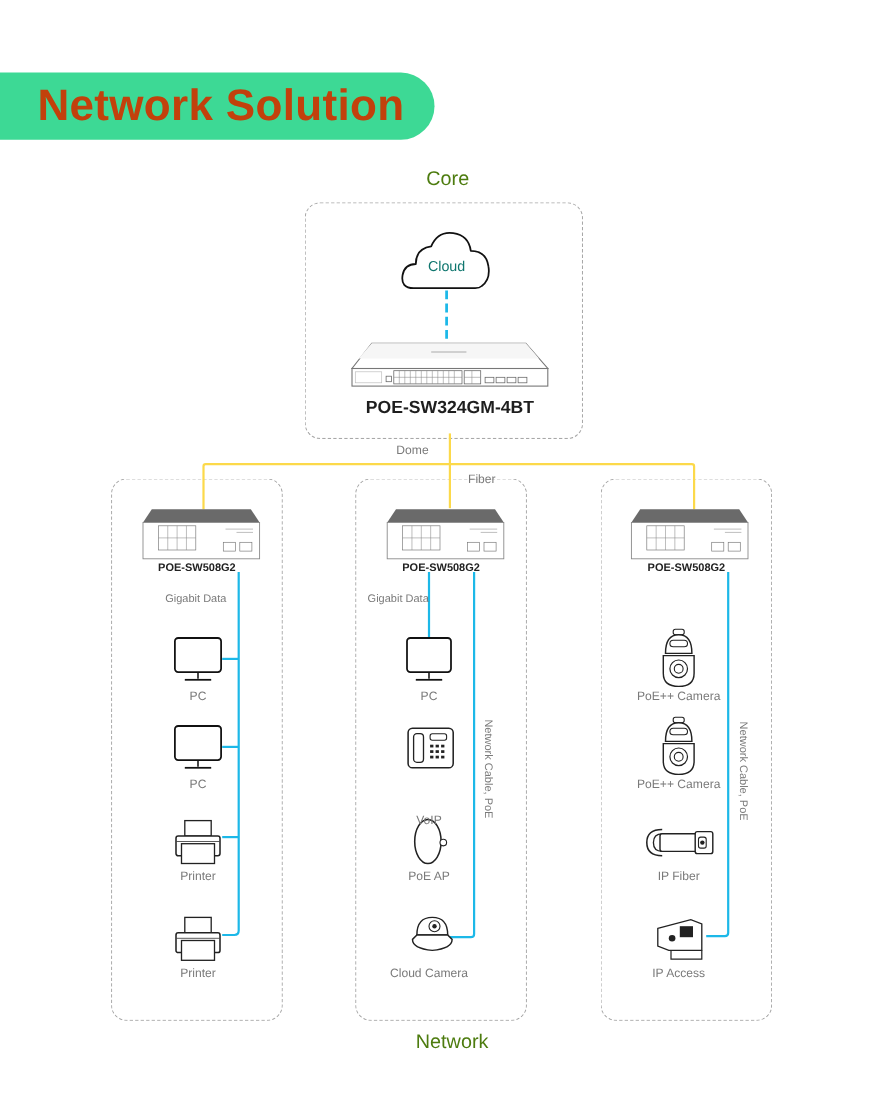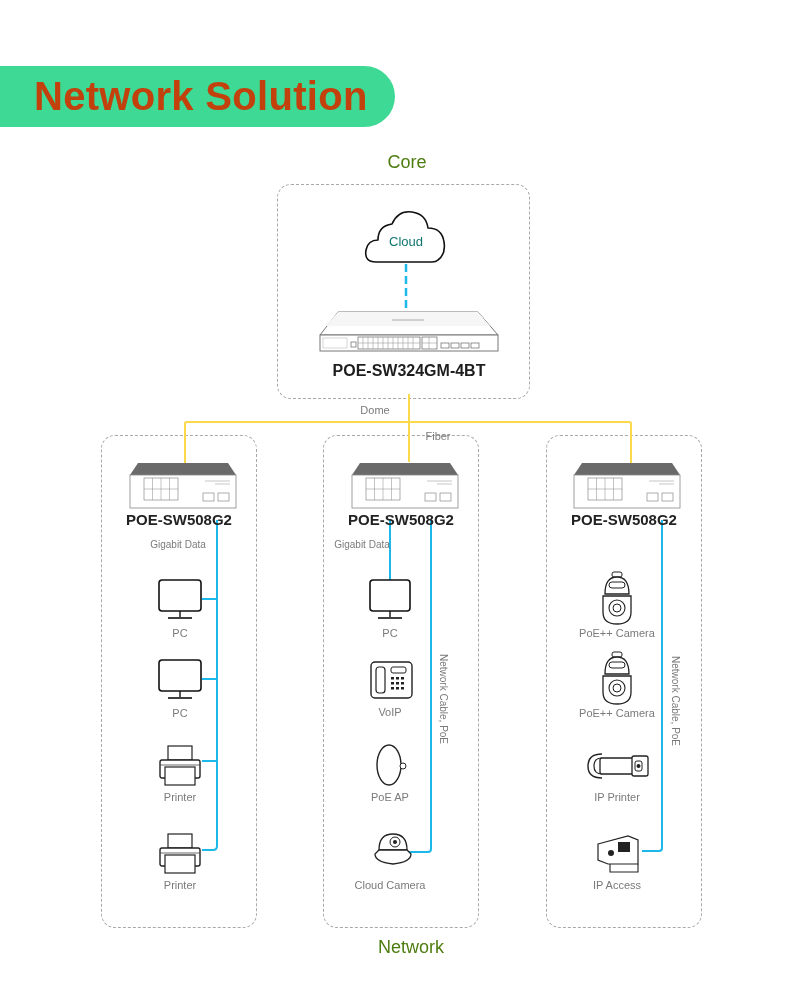--- a/index.html
+++ b/index.html
@@ -2,21 +2,21 @@
 <html><head>
 <meta charset="utf-8">
 <style>
   html,body{margin:0;padding:0;background:#ffffff;}
   body{width:800px;height:1000px;position:relative;overflow:hidden;font-family:"Liberation Sans","DejaVu Sans",sans-serif;}
   .banner{position:absolute;left:0;top:66px;width:395px;height:61px;background:#3dd995;border-radius:0 31px 31px 0;}
   .banner-title{position:absolute;left:34px;top:72px;font-size:40px;font-weight:bold;color:#c2410c;letter-spacing:0.3px;line-height:48px;}
   .section-title{position:absolute;font-size:18px;font-weight:normal;color:#4d7c0f;text-align:center;width:200px;}
   .box{position:absolute;border:1px dashed #a8a8a8;border-radius:14px;box-sizing:border-box;}
   .lbl{position:absolute;font-size:11px;color:#7a7a7a;text-align:center;white-space:nowrap;}
-  .model{position:absolute;font-size:15px;font-weight:bold;color:#222;text-align:center;white-space:nowrap;}
+  .model{position:absolute;font-size:10px;font-weight:bold;color:#222;text-align:center;white-space:nowrap;}
   .core-model{position:absolute;font-size:16px;font-weight:bold;color:#1e1e1e;text-align:center;white-space:nowrap;}
   .vtext{position:absolute;font-size:10px;color:#7a7a7a;writing-mode:vertical-rl;white-space:nowrap;}
   svg.overlay{position:absolute;left:0;top:0;}
 </style>
 </head>
 <body>
 
 <div class="banner"></div>
 <div class="banner-title">Network Solution</div>
 
@@ -259,20 +259,20 @@
 <div class="lbl" style="left:312px;top:539px;width:100px;font-size:10px;">Gigabit Data</div>
 <div class="vtext" style="left:438px;top:654px;">Network Cable, PoE</div>
 <div class="vtext" style="left:670px;top:656px;">Network Cable, PoE</div>
 
 <div class="lbl" style="left:130px;top:627px;width:100px;">PC</div>
 <div class="lbl" style="left:130px;top:707px;width:100px;">PC</div>
 <div class="lbl" style="left:130px;top:791px;width:100px;">Printer</div>
 <div class="lbl" style="left:130px;top:879px;width:100px;">Printer</div>
 
 <div class="lbl" style="left:340px;top:627px;width:100px;">PC</div>
-<div class="lbl" style="left:340px;top:706px;width:100px;">VoIP</div>
+<div class="lbl" style="left:340px;top:740px;width:100px;">VoIP</div>
 <div class="lbl" style="left:340px;top:791px;width:100px;">PoE AP</div>
 <div class="lbl" style="left:340px;top:879px;width:100px;">Cloud Camera</div>
 
 <div class="lbl" style="left:567px;top:627px;width:100px;">PoE++ Camera</div>
 <div class="lbl" style="left:567px;top:707px;width:100px;">PoE++ Camera</div>
-<div class="lbl" style="left:567px;top:791px;width:100px;">IP Printer</div>
+<div class="lbl" style="left:567px;top:791px;width:100px;">IP Fiber</div>
 <div class="lbl" style="left:567px;top:879px;width:100px;">IP Access</div>
 
 </body></html>

